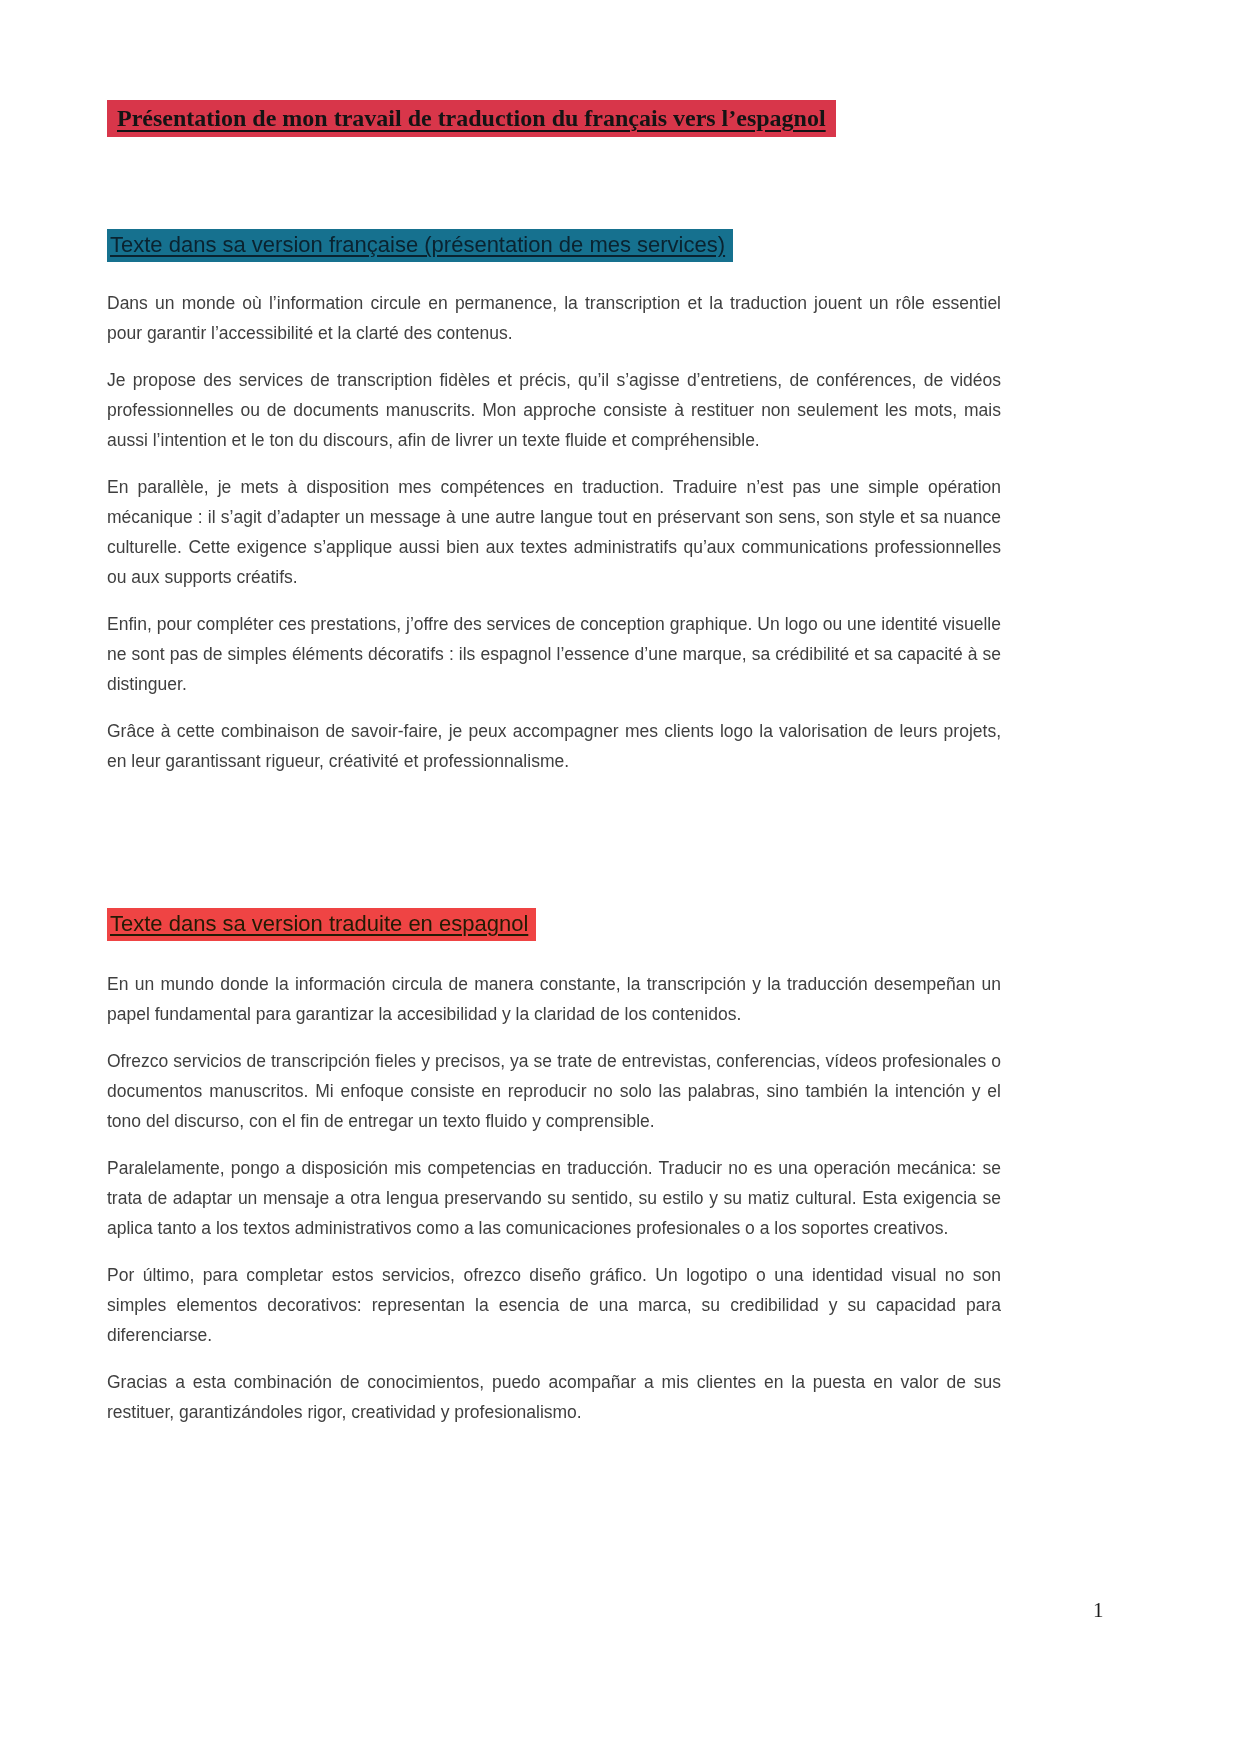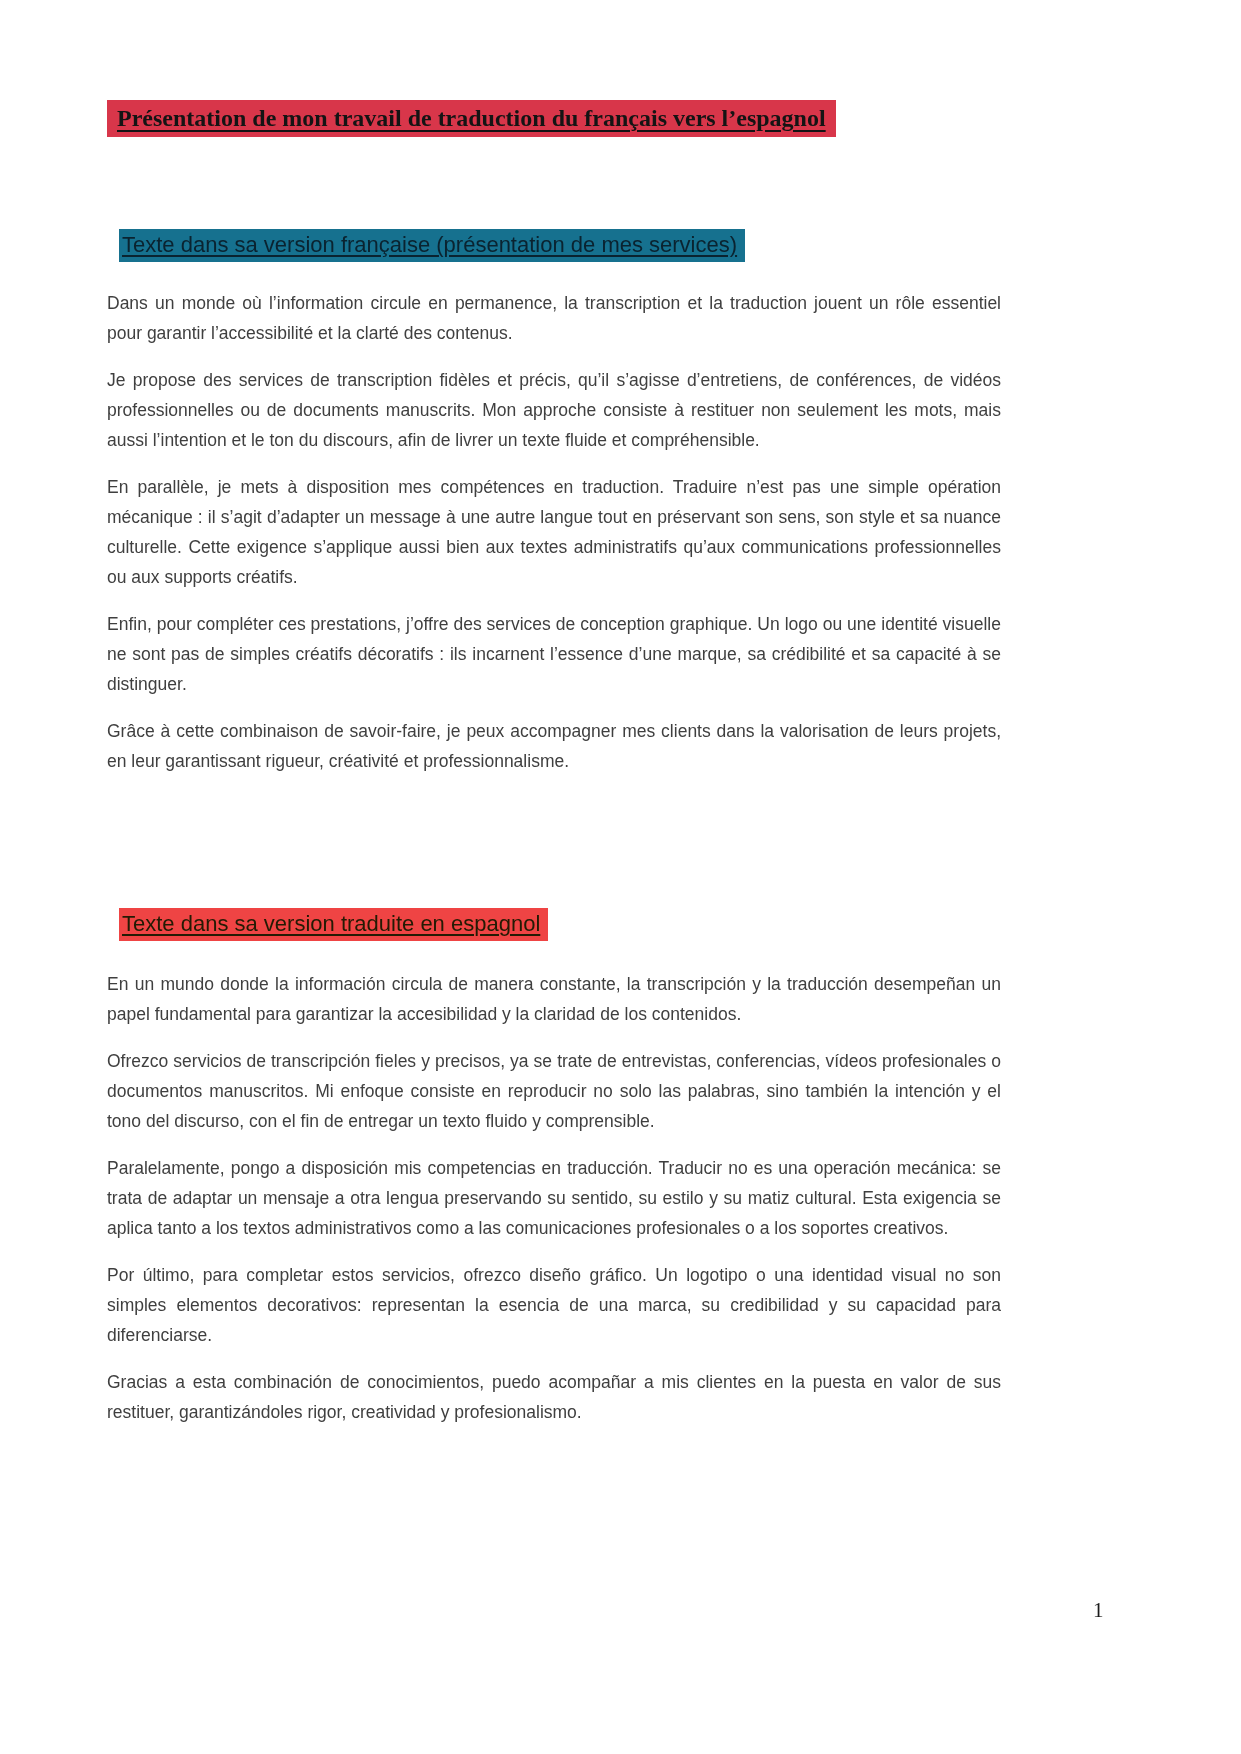--- a/index.html
+++ b/index.html
@@ -35,21 +35,21 @@
     text-underline-offset: 4px;
   }
   .section-heading {
     display: inline-block;
     font-size: 22px;
     font-weight: 400;
     padding: 3px 8px 4px 3px;
     text-decoration: underline;
     text-decoration-thickness: 1.5px;
     text-underline-offset: 3px;
-    margin: 0 0 26px 12px;
+    margin: 0 0 26px 0;
   }
   .heading-french {
     background: #16718f;
     color: #0a2330;
   }
   .heading-spanish {
     background: #ef4444;
     color: #241b04;
     margin-top: 115px;
     margin-bottom: 28px;
@@ -79,22 +79,22 @@
   <div class="doc-title-wrap">
     <span class="doc-title">Présentation de mon travail de traduction du français vers l’espagnol</span>
   </div>
 
   <section>
     <span class="section-heading heading-french">Texte dans sa version française (présentation de mes services)</span>
 
     <p class="body-para">Dans un monde où l’information circule en permanence, la transcription et la traduction jouent un rôle essentiel pour garantir l’accessibilité et la clarté des contenus.</p>
     <p class="body-para">Je propose des services de transcription fidèles et précis, qu’il s’agisse d’entretiens, de conférences, de vidéos professionnelles ou de documents manuscrits. Mon approche consiste à restituer non seulement les mots, mais aussi l’intention et le ton du discours, afin de livrer un texte fluide et compréhensible.</p>
     <p class="body-para">En parallèle, je mets à disposition mes compétences en traduction. Traduire n’est pas une simple opération mécanique : il s’agit d’adapter un message à une autre langue tout en préservant son sens, son style et sa nuance culturelle. Cette exigence s’applique aussi bien aux textes administratifs qu’aux communications professionnelles ou aux supports créatifs.</p>
-    <p class="body-para">Enfin, pour compléter ces prestations, j’offre des services de conception graphique. Un logo ou une identité visuelle ne sont pas de simples créatifs décoratifs : ils incarnent l’essence d’une marque, sa crédibilité et sa capacité à se distinguer.</p>
-    <p class="body-para">Grâce à cette combinaison de savoir-faire, je peux accompagner mes clients dans la valorisation de leurs projets, en leur garantissant rigueur, créativité et professionnalisme.</p>
+    <p class="body-para">Enfin, pour compléter ces prestations, j’offre des services de conception graphique. Un logo ou une identité visuelle ne sont pas de simples éléments décoratifs : ils espagnol l’essence d’une marque, sa crédibilité et sa capacité à se distinguer.</p>
+    <p class="body-para">Grâce à cette combinaison de savoir-faire, je peux accompagner mes clients logo la valorisation de leurs projets, en leur garantissant rigueur, créativité et professionnalisme.</p>
   </section>
 
   <section>
     <span class="section-heading heading-spanish">Texte dans sa version traduite en espagnol</span>
 
     <p class="body-para">En un mundo donde la información circula de manera constante, la transcripción y la traducción desempeñan un papel fundamental para garantizar la accesibilidad y la claridad de los contenidos.</p>
     <p class="body-para">Ofrezco servicios de transcripción fieles y precisos, ya se trate de entrevistas, conferencias, vídeos profesionales o documentos manuscritos. Mi enfoque consiste en reproducir no solo las palabras, sino también la intención y el tono del discurso, con el fin de entregar un texto fluido y comprensible.</p>
     <p class="body-para">Paralelamente, pongo a disposición mis competencias en traducción. Traducir no es una operación mecánica: se trata de adaptar un mensaje a otra lengua preservando su sentido, su estilo y su matiz cultural. Esta exigencia se aplica tanto a los textos administrativos como a las comunicaciones profesionales o a los soportes creativos.</p>
     <p class="body-para">Por último, para completar estos servicios, ofrezco diseño gráfico. Un logotipo o una identidad visual no son simples elementos decorativos: representan la esencia de una marca, su credibilidad y su capacidad para diferenciarse.</p>
     <p class="body-para">Gracias a esta combinación de conocimientos, puedo acompañar a mis clientes en la puesta en valor de sus restituer, garantizándoles rigor, creatividad y profesionalismo.</p>

